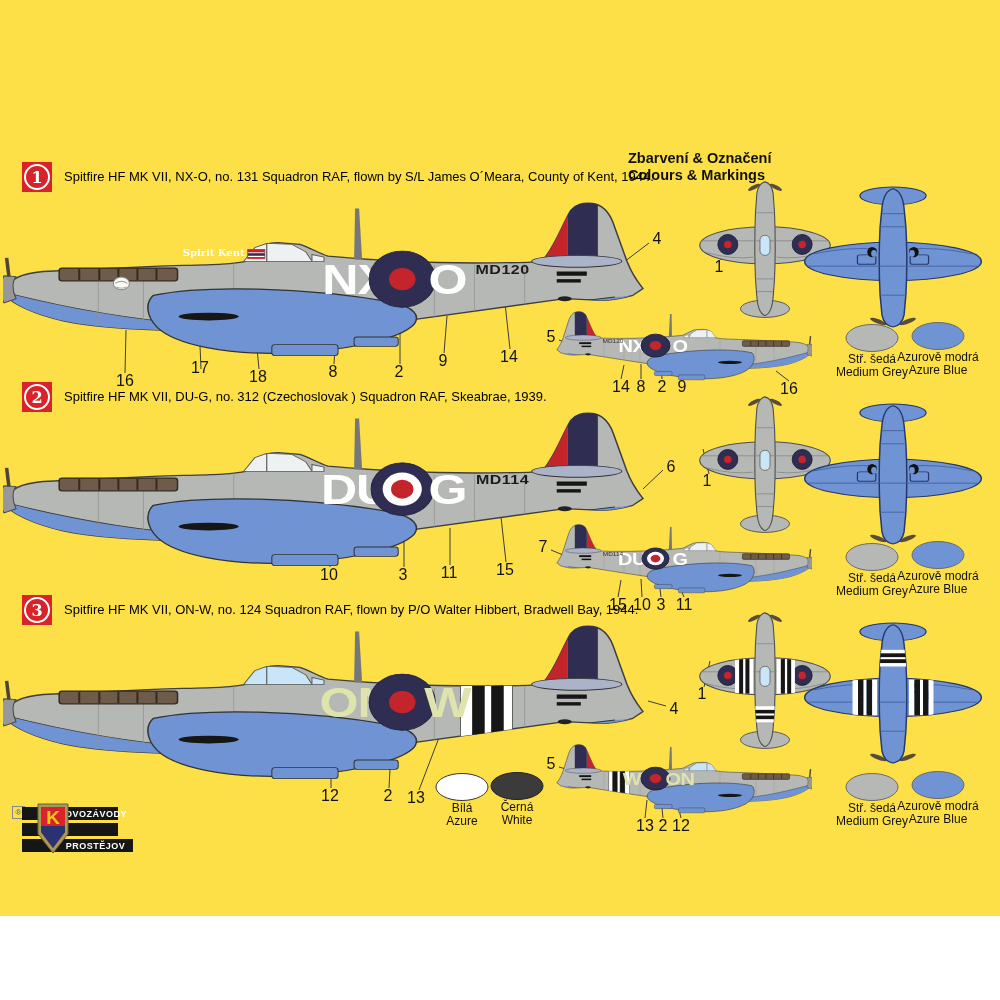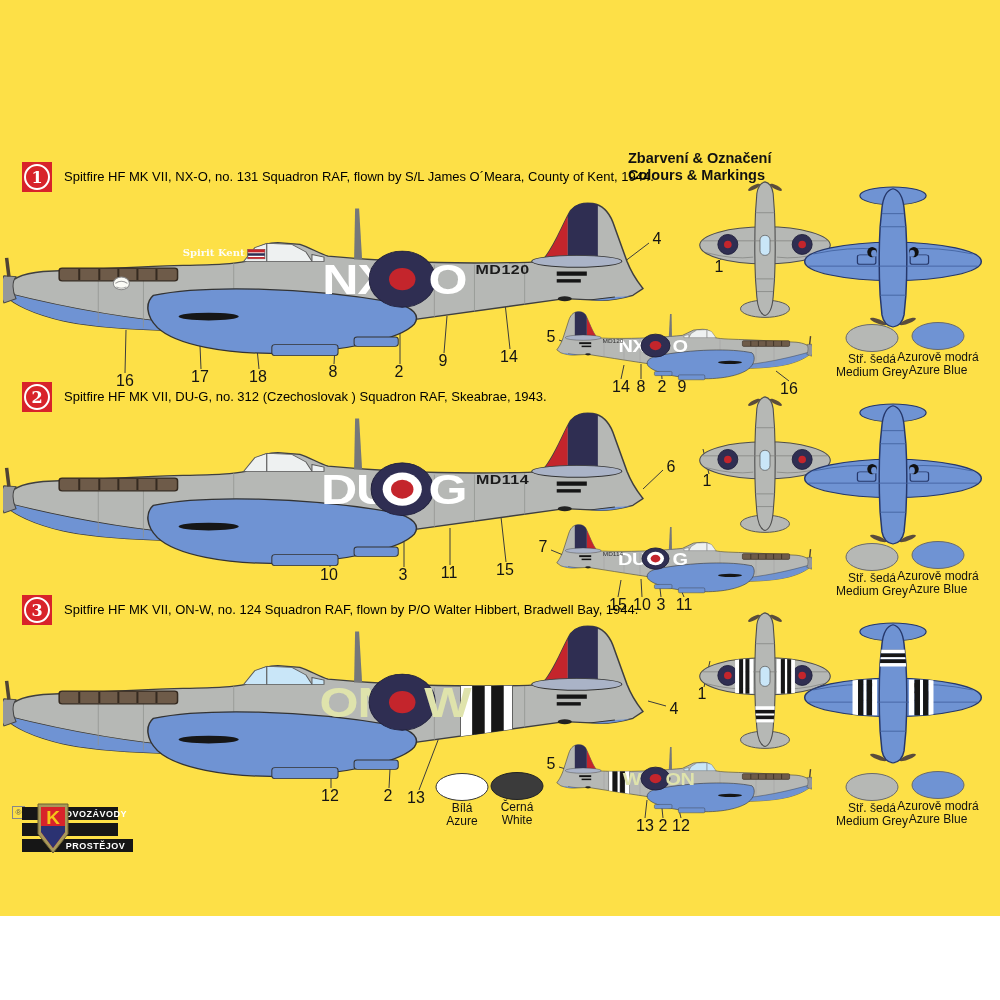--- a/index.html
+++ b/index.html
@@ -244,21 +244,21 @@
         <g>
       <rect x="46" y="82" width="15" height="10" rx="2" fill="#6f93d3" stroke="#26386b" stroke-width="1"></rect>
       <rect x="89" y="82" width="15" height="10" rx="2" fill="#6f93d3" stroke="#26386b" stroke-width="1"></rect>
       <ellipse cx="58" cy="79" rx="4" ry="5.5" fill="#111"></ellipse>
           <ellipse cx="59.5" cy="80.5" rx="2.3" ry="3.6" fill="#6f93d3"></ellipse>
       <ellipse cx="92" cy="79" rx="4" ry="5.5" fill="#111"></ellipse>
           <ellipse cx="90.5" cy="80.5" rx="2.3" ry="3.6" fill="#6f93d3"></ellipse>
     </g>
       </svg>
       <div class="abs callout" style="left:125px;top:381px;">16</div>
-      <div class="abs callout" style="left:200px;top:377px;">17</div>
+      <div class="abs callout" style="left:200px;top:368px;">17</div>
       <div class="abs callout" style="left:258px;top:377px;">18</div>
       <div class="abs callout" style="left:333px;top:372px;">8</div>
       <div class="abs callout" style="left:399px;top:372px;">2</div>
       <div class="abs callout" style="left:443px;top:361px;">9</div>
       <div class="abs callout" style="left:509px;top:357px;">14</div>
       <div class="abs callout" style="left:657px;top:239px;">4</div>
       <div class="abs callout" style="left:551px;top:337px;">5</div>
       <div class="abs callout" style="left:621px;top:387px;">14</div>
       <div class="abs callout" style="left:641px;top:387px;">8</div>
       <div class="abs callout" style="left:662px;top:387px;">2</div>
@@ -275,21 +275,21 @@
       <div class="abs swatch" style="left:890px;top:321px;">
     <svg width="70" height="30" viewBox="0 0 70 30" style="display:block;margin:0 auto;">
       <ellipse cx="35" cy="15" rx="26" ry="13.5" fill="#6f93d3" stroke="#6a6a6a" stroke-width="1"></ellipse>
         </svg>
     <div class="lbl">Azurově modrá</div>
     <div class="lbl">Azure Blue</div>
   </div>
       <div class="abs badge" style="left:22px;top:382px;">
         <div class="ring">2</div>
       </div>
-      <div class="abs desc" style="left:64px;top:389px;">Spitfire HF MK VII, DU-G, no. 312 (Czechoslovak ) Squadron RAF, Skeabrae, 1943.</div>
+      <div class="abs desc" style="left:64px;top:389px;">Spitfire HF MK VII, DU-G, no. 312 (Czechoslovak ) Squadron RAF, Skeabrae, 1939.</div>
       <svg class="abs" style="left:3px;top:405px;" width="642" height="170" viewBox="0 0 640 200" preserveAspectRatio="none">
    <clipPath id="bp1-g">
           <path d="M 2 112 C 6 98 20 92 40 90 L 150 84 C 200 82 228 82 242 78 L 252 64 C 258 58 266 56 274 56 L 296 58 C 306 62 314 68 324 72 C 360 76 420 80 470 80 C 500 80 520 80 537 78 C 549 64 557 36 566 18 C 570 12 578 8 588 10 C 598 12 604 20 608 32 L 622 78 C 628 96 634 104 638 110 L 628 118 C 616 122 606 124 596 124 L 560 122 C 500 132 440 142 400 148 C 340 156 280 160 220 160 C 160 160 100 158 60 148 C 30 140 10 128 2 118 Z"></path>
         </clipPath>
    <path d="M 2 112 C 6 98 20 92 40 90 L 150 84 C 200 82 228 82 242 78 L 252 64 C 258 58 266 56 274 56 L 296 58 C 306 62 314 68 324 72 C 360 76 420 80 470 80 C 500 80 520 80 537 78 C 549 64 557 36 566 18 C 570 12 578 8 588 10 C 598 12 604 20 608 32 L 622 78 C 628 96 634 104 638 110 L 628 118 C 616 122 606 124 596 124 L 560 122 C 500 132 440 142 400 148 C 340 156 280 160 220 160 C 160 160 100 158 60 148 C 30 140 10 128 2 118 Z" fill="#b6b8b5" stroke="#3f3f3f" stroke-width="1.5"></path>
    <g clip-path="url(#bp1-g)">
      <path d="M 0 114 C 60 132 120 146 190 152 L 190 200 L 0 200 Z" fill="#6f93d3" stroke="#333" stroke-width="1"></path>
      <path d="M 380 152 C 470 140 550 128 610 120 L 640 118 L 640 200 L 380 200 Z" fill="#6f93d3"></path>
      <path d="M 380 152 C 470 140 550 128 610 120" stroke="#333" stroke-width="1" fill="none"></path>
      <rect x="539" y="8" width="24" height="74" fill="#c4252c"></rect>

